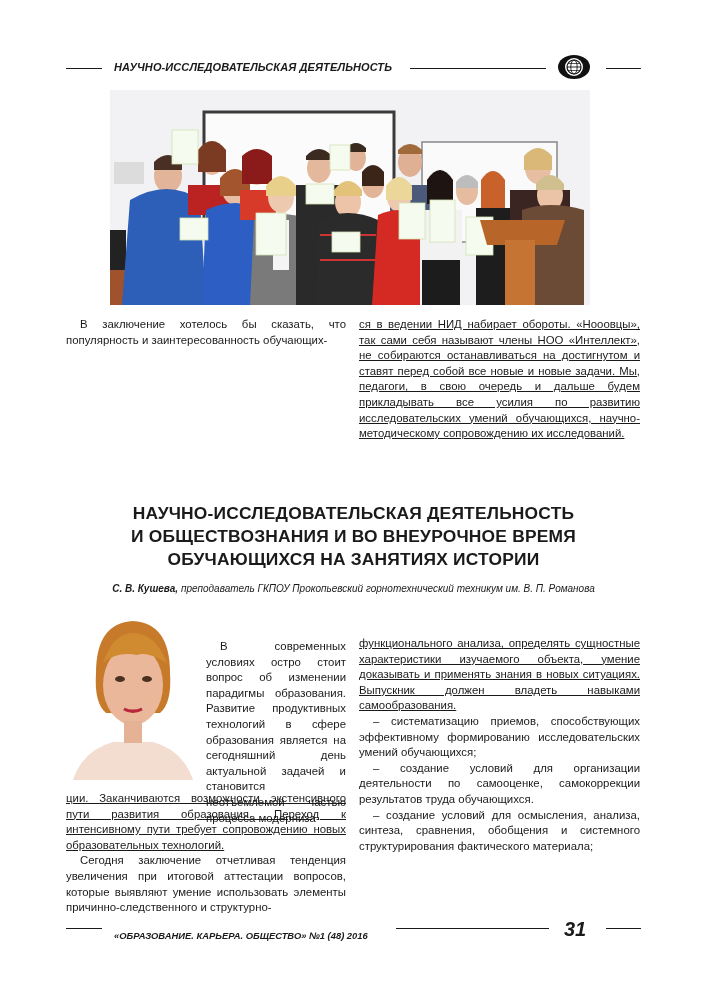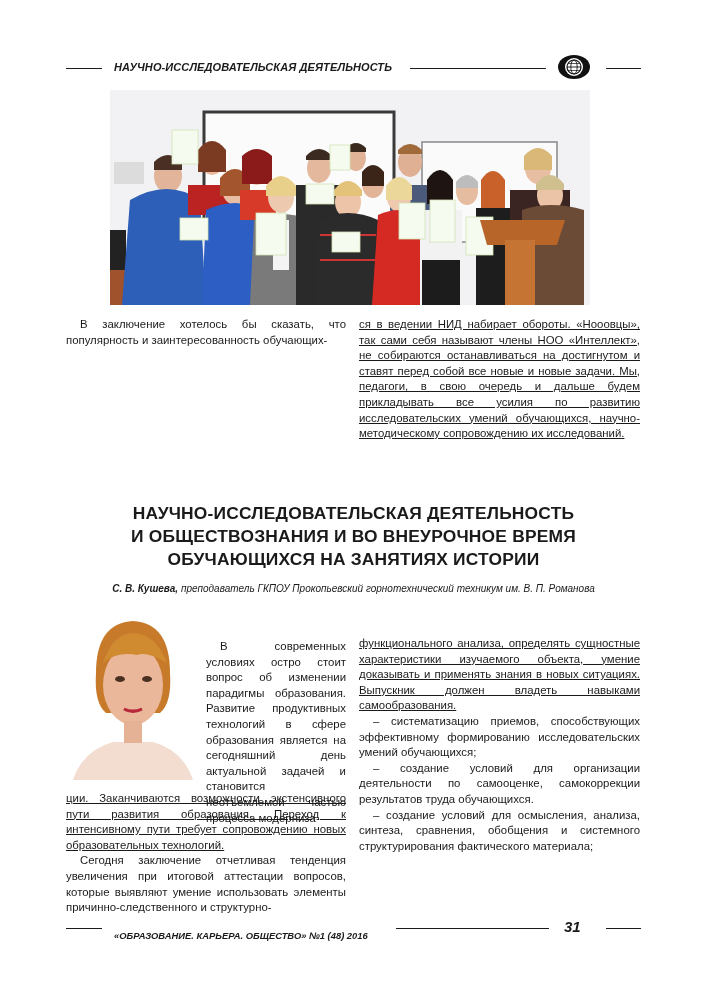--- a/index.html
+++ b/index.html
@@ -29,21 +29,21 @@
   .byline { position: absolute; left: 66px; top: 583px; width: 575px; text-align: center;
             font-size: 10px; font-style: italic; white-space: nowrap; }
   .byline b { font-weight: bold; }
 
   .portrait { position: absolute; left: 68px; top: 613px; width: 130px; height: 167px;
               overflow: hidden; background: #fafafa; }
 
   .footer { position: absolute; left: 66px; top: 918px; width: 575px; height: 22px; }
   .ft-title { position: absolute; left: 48px; top: 4px; font-size: 9.4px; font-weight: bold;
               font-style: italic; white-space: nowrap; margin-top: 8px; }
-  .ft-page { position: absolute; left: 498px; top: 0px; font-size: 15px; font-weight: bold;
+  .ft-page { position: absolute; left: 498px; top: 0px; font-size: 20px; font-weight: bold;
              font-style: italic; }
 </style>
 </head>
 <body>
 
 <div class="running-head">
   <div class="rh-line" style="left:0;width:36px"></div>
   <div class="rh-title">НАУЧНО-ИССЛЕДОВАТЕЛЬСКАЯ ДЕЯТЕЛЬНОСТЬ</div>
   <div class="rh-line" style="left:344px;width:136px"></div>
   <div class="logo">

